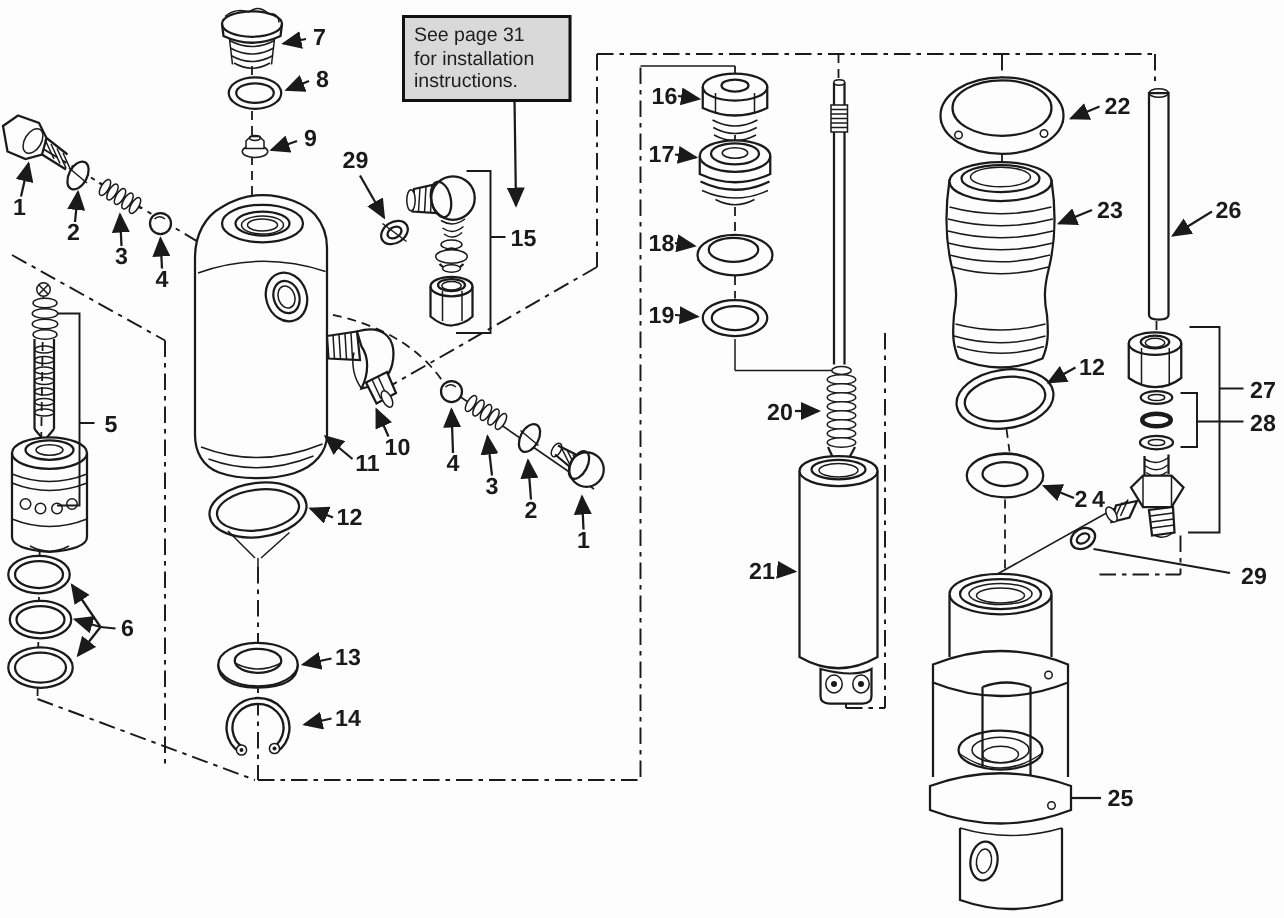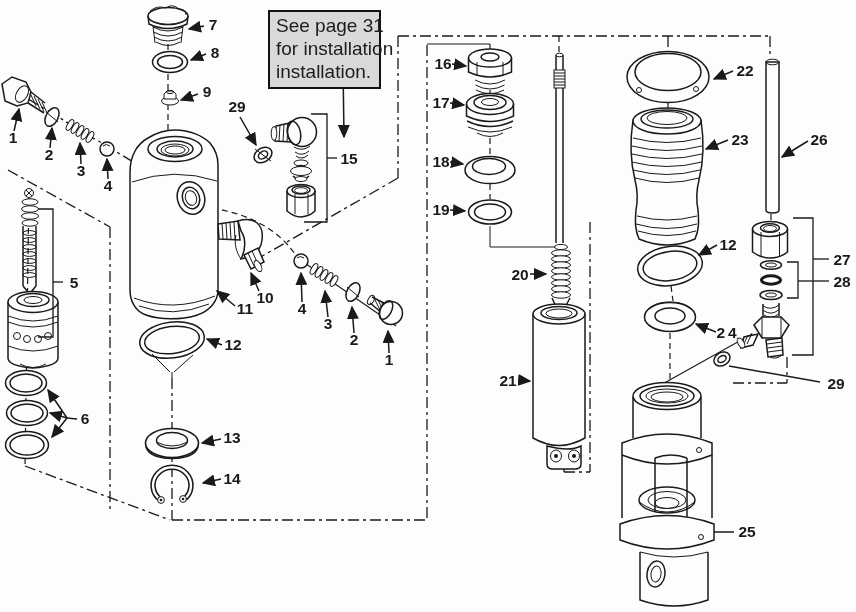--- a/index.html
+++ b/index.html
@@ -3,21 +3,21 @@
 <meta charset="utf-8">
 <style>
   html,body{margin:0;padding:0;background:#fff;}
   .stage{position:relative;width:856px;height:612px;background:#fdfdfd;overflow:hidden;
          font-family:"Liberation Sans", sans-serif;}
   svg{position:absolute;left:0;top:0;}
   svg text{font-family:"Liberation Sans", sans-serif;font-size:15.5px;font-weight:bold;
            fill:var(--line);}
   svg text.sp{letter-spacing:3px;}
   .note{position:absolute;left:268px;top:10px;width:98px;background:var(--note-bg);
-        border:2.5px solid #111;padding:3px 5px 4px 6px;font-size:19px;line-height:1.2;
+        border:2.5px solid #111;padding:3px 5px 4px 6px;font-size:13px;line-height:1.2;
         color:#1d1d1d;}
   .note span{display:block;white-space:nowrap;}
   
   .p   {stroke:var(--line);stroke-width:1.5;fill:#fdfdfd;}
   .pn  {stroke:var(--line);stroke-width:1.5;fill:none;}
   .d   {stroke:var(--line);stroke-width:1;fill:none;}
   .df  {stroke:var(--line);stroke-width:1;fill:#fdfdfd;}
   .cl  {stroke:var(--line);stroke-width:1.3;fill:none;stroke-dasharray:11 4 3 4;}
   .ax  {stroke:var(--line);stroke-width:1.1;fill:none;}
   .dsh {stroke:var(--line);stroke-width:1.2;fill:none;stroke-dasharray:6 4;}
@@ -587,15 +587,15 @@
   </g>
   <g>
     <line class="ld" x1="734" y1="532" x2="714" y2="532"></line>
     <text x="747" y="537" text-anchor="middle">25</text>
   </g>
 </svg>
 
 <div class="note">
   <span>See page 31</span>
   <span>for installation</span>
-  <span>installation.</span>
+  <span>instructions.</span>
 </div>
 </div>
 
 </body></html>

